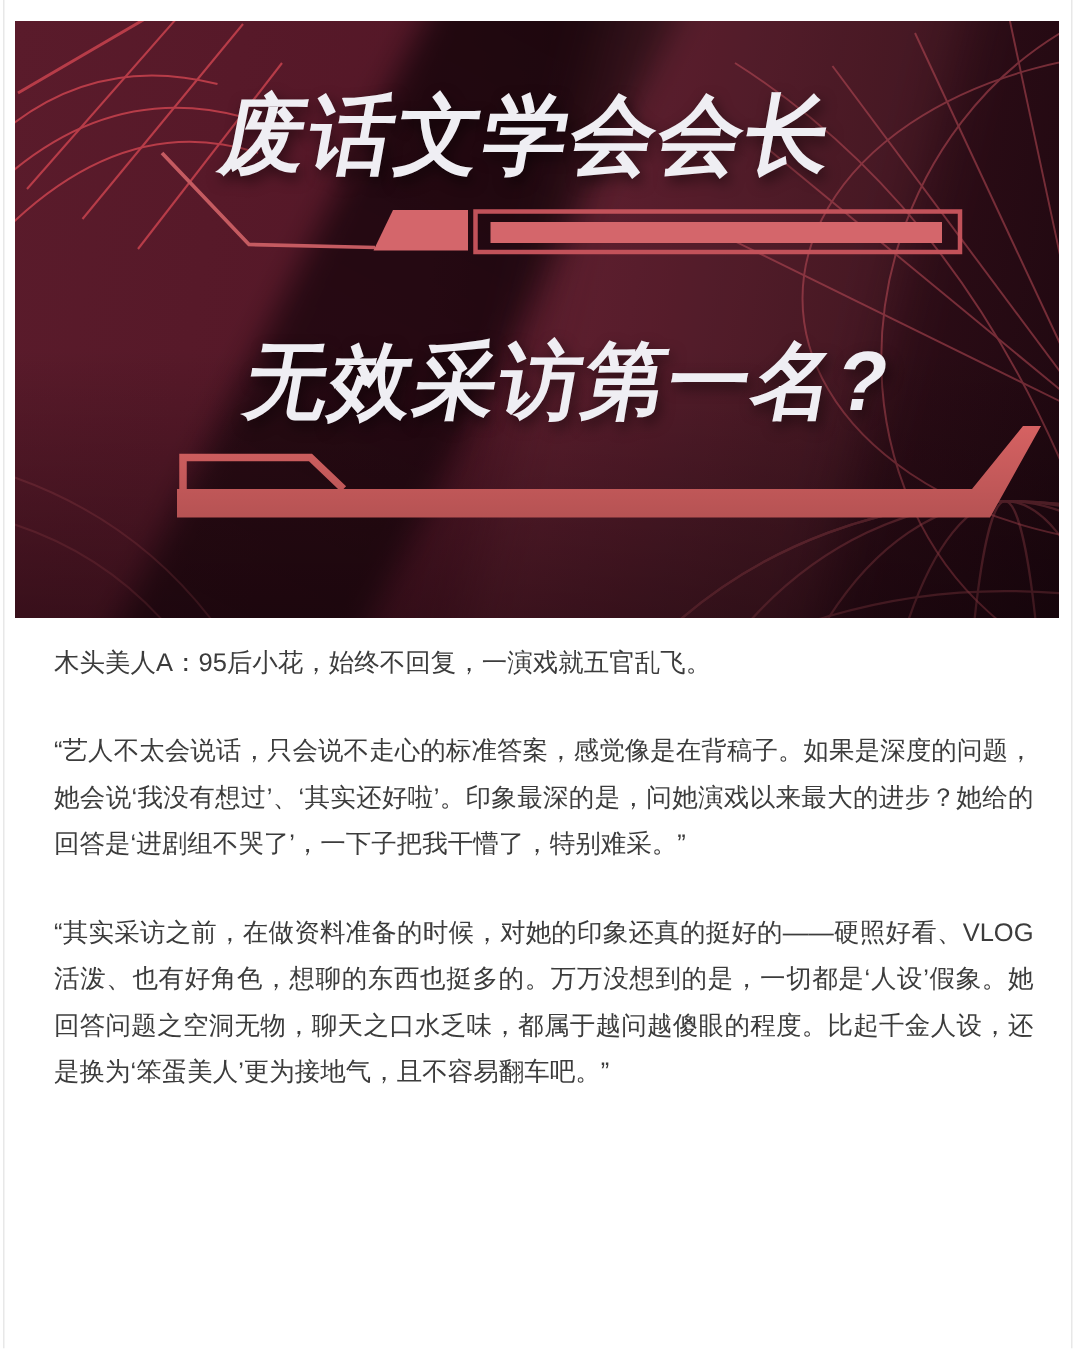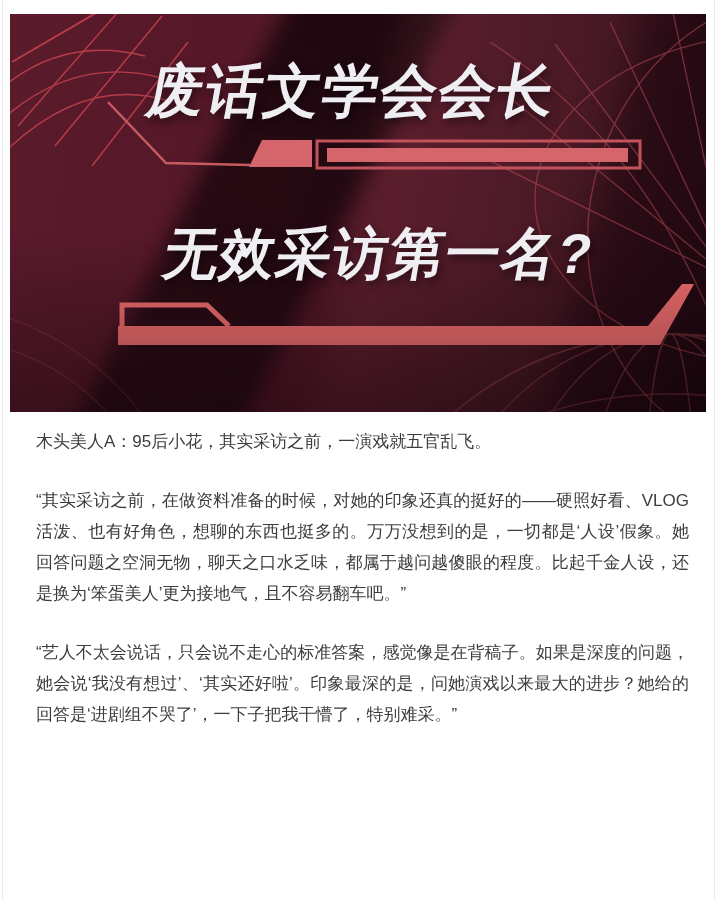--- a/index.html
+++ b/index.html
@@ -117,16 +117,16 @@
       <polygon points="108,312 638,312 672,270 684,270 650,331 108,331" fill="#f06e6e"></polygon>
       <path d="M 112,312 L 112,291 L 197,291 L 219,312" fill="none" stroke="#f06e6e" stroke-width="5"></path>
     </g>
   </svg>
 
   <h1 class="banner-title t1">废话文学会会长</h1>
   <h1 class="banner-title t2">无效采访第一名?</h1>
 </div>
 
 <div class="article">
-  <p>木头美人A：95后小花，其实采访之前，一演戏就五官乱飞。</p>
+  <p>木头美人A：95后小花，始终不回复，一演戏就五官乱飞。</p>
+  <p>“艺人不太会说话，只会说不走心的标准答案，感觉像是在背稿子。如果是深度的问题，她会说‘我没有想过’、‘其实还好啦’。印象最深的是，问她演戏以来最大的进步？她给的回答是‘进剧组不哭了’，一下子把我干懵了，特别难采。”</p>
   <p>“其实采访之前，在做资料准备的时候，对她的印象还真的挺好的——硬照好看、VLOG活泼、也有好角色，想聊的东西也挺多的。万万没想到的是，一切都是‘人设’假象。她回答问题之空洞无物，聊天之口水乏味，都属于越问越傻眼的程度。比起千金人设，还是换为‘笨蛋美人’更为接地气，且不容易翻车吧。”</p>
-  <p>“艺人不太会说话，只会说不走心的标准答案，感觉像是在背稿子。如果是深度的问题，她会说‘我没有想过’、‘其实还好啦’。印象最深的是，问她演戏以来最大的进步？她给的回答是‘进剧组不哭了’，一下子把我干懵了，特别难采。”</p>
 </div>
 
 </body></html>

